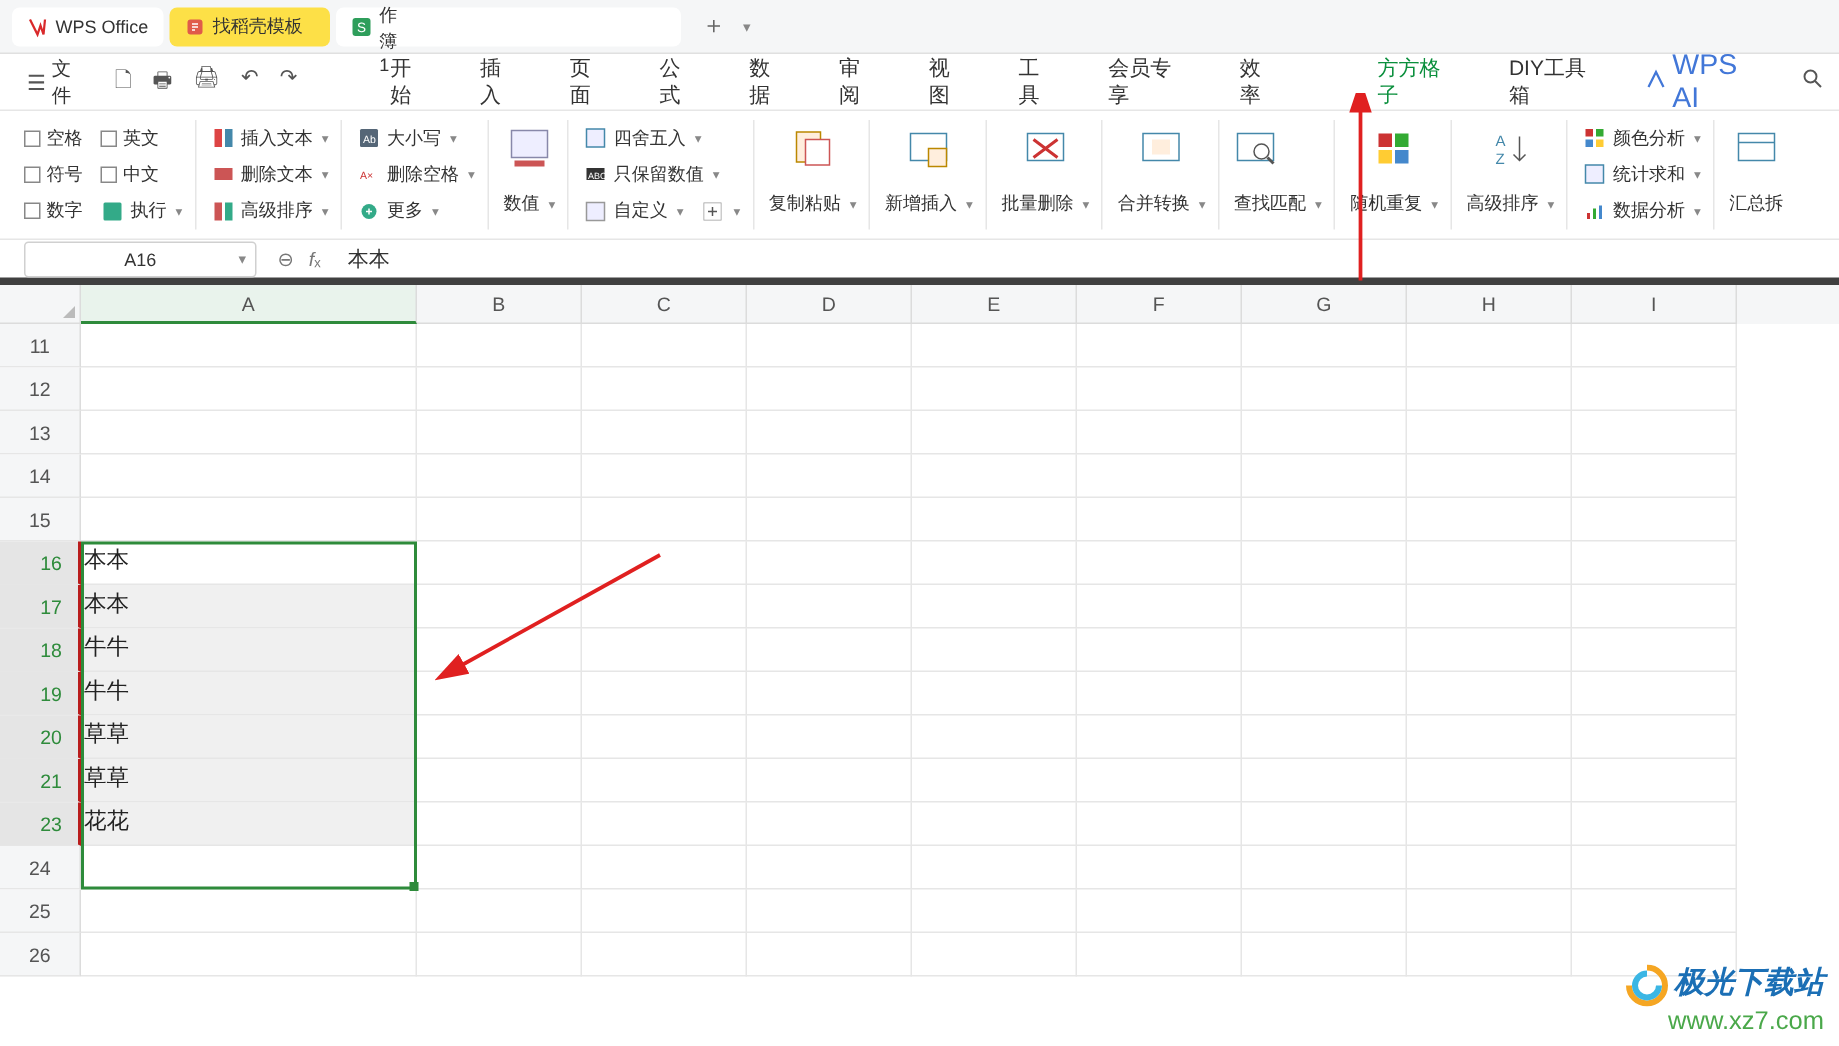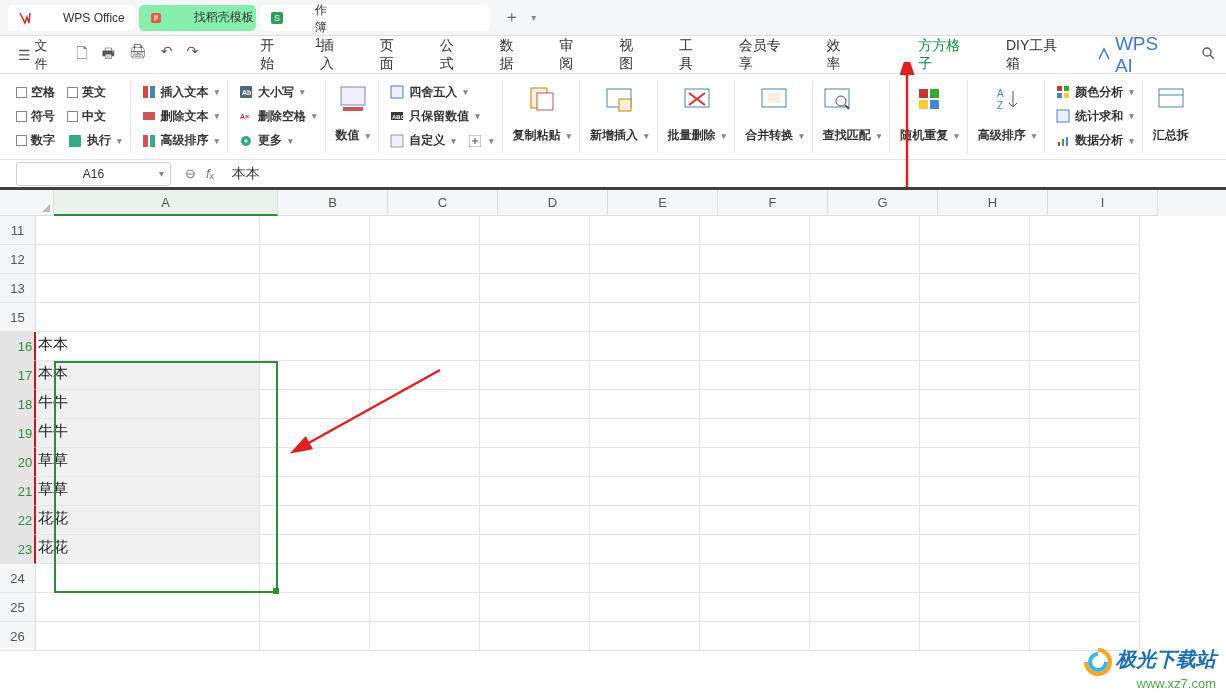--- a/index.html
+++ b/index.html
@@ -1,22 +1,22 @@
 <!DOCTYPE html>
 <html><head>
 <meta charset="utf-8">
 <style>
 * { margin: 0; padding: 0; box-sizing: border-box; font-family: "Microsoft YaHei", Arial, sans-serif; }
 body { background: #fff; width: 1226px; height: 697px; overflow: hidden; position: relative; }
 
 
 .titlebar { height: 36px; background: #f5f6f7; display: flex; align-items: center; padding: 0 8px; border-bottom: 1px solid #e0e0e0; }
-.tab { display: flex; align-items: center; height: 26px; padding: 0 10px; margin-right: 4px; border-radius: 5px; font-size: 12px; color: #333; cursor: pointer; gap: 26px; }
+.tab { display: flex; align-items: center; height: 26px; padding: 0 10px; margin-right: 4px; border-radius: 5px; font-size: 12px; color: #333; cursor: pointer; }
 .tab.home { background: #fff; }
-.tab.doc { background: #86efac; padding-right: 2px; }
+.tab.doc { background: #fde047; padding-right: 18px; }
 .tab.active { background: #fff; }
 .tab-icon { width: 14px; height: 14px; margin-right: 5px; display: inline-flex; align-items: center; justify-content: center; }
 .tab-dot { width: 5px; height: 5px; border-radius: 50%; background: #888; margin-left: 180px; }
 .add-tab { width: 24px; height: 24px; display:flex; align-items:center; justify-content:center; color:#666; font-size:16px; margin-left:6px; cursor:pointer;}
 .tab-dd { width:20px; color:#888; font-size:10px; text-align:center; cursor:pointer;}
 
 
 .quickbar { height: 38px; display:flex; align-items:center; padding: 0 10px; border-bottom: 1px solid #e6e6e6;}
 .file-btn { display:flex; align-items:center; font-size:13px; color:#333; padding:4px 8px; cursor:pointer;}
 .menu-icon { font-size: 14px; color:#555; margin-right:4px;}
@@ -26,63 +26,63 @@
 .menutabs .mt { cursor:pointer; padding: 4px 2px;}
 .menutabs .mt.active { color: #0a8f3c; margin-left: 32px; }
 .right-tools { margin-left: 24px; display:flex; align-items:center; gap:20px; font-size:19px;}
 .wps-ai { color:#4277d8; display:flex; align-items:center; gap:4px;}
 .search-ic { color:#555;}
 
 
 .ribbon { height: 86px; background:#fff; border-bottom:1px solid #e6e6e6; display:flex; padding: 6px 8px; gap: 2px;}
 .rgroup { display:flex; flex-direction:column; padding: 0 8px; border-right:1px solid #e6e6e6; justify-content: space-around;}
 .rgroup:last-child { border-right:none;}
-.ritem { display:flex; align-items:center; gap:4px; font-size:12px; color:#333; cursor:pointer; height:24px;font-weight:bold;}
+.ritem { display:flex; align-items:center; gap:4px; font-size:12px; color:#333; cursor:pointer; height:24px;}
 .ritem .cb { width:11px; height:11px; border:1px solid #888; display:inline-block;}
 .ritem .ricon { width:16px; height:16px; display:inline-flex; align-items:center; justify-content:center;}
 .dd { font-size:9px; color:#888; margin-left:2px;}
 .big-icon { width:28px; height:28px; }
 
 
-.fxbar { height: 30px; display:flex; align-items:center; border-bottom:3px solid #404040;}
+.fxbar { height: 30px; display:flex; align-items:center; border-bottom:5px solid #404040;}
 .namebox { width: 155px; height:24px; margin-left: 16px; border:1px solid #d0d0d0; border-radius:3px; display:flex; align-items:center; justify-content:center; font-size:12px; color:#333; position:relative;}
 .namebox .cbdd { position:absolute; right:6px; color:#888; font-size:10px;}
 .fxicons { display:flex; gap:10px; margin: 0 14px; color:#777; font-size:13px;}
 .fxinput { flex:1; font-size:14px; color:#333; padding-left:4px;}
 
 
 .sheet { position:relative; height: 500px; overflow:hidden;}
 .colhdr { display:flex; height:26px; margin-left:54px; background:#f5f6f7;}
 .colhdr .ch { border-right:1px solid #dcdcdc; border-bottom:1px solid #dcdcdc; text-align:center; font-size:13px; color:#555; line-height:26px;}
 .ch.A { width: 224px; background:#e9f3ec; border-bottom:2px solid #2e8b3b;}
 .ch.std { width: 110px;}
 .corner { position:absolute; left:0; top:0; width:54px; height:26px; background:#f5f6f7; border-right:1px solid #dcdcdc; border-bottom:1px solid #dcdcdc;}
 .corner::after { content:''; position:absolute; right:3px; bottom:3px; width:0; height:0; border-left:8px solid transparent; border-bottom:8px solid #bbb;}
 
 .rows { position:absolute; left:0; top:26px;}
 .row { display:flex; height:29px;}
-.rh { width:36px; text-align:center; font-size:13px; color:#555; line-height:29px; background:#f5f6f7; border-right:1px solid #dcdcdc; border-bottom:1px solid #e6e6e6;}
+.rh { width:54px; text-align:center; font-size:13px; color:#555; line-height:29px; background:#f5f6f7; border-right:1px solid #dcdcdc; border-bottom:1px solid #e6e6e6;}
 .rh.sel { background:#e5e5e5; border-right:2px solid #b91c1c; color:#2e8b3b;padding-left:16px;}
 .cell { border-right:1px solid #e6e6e6; border-bottom:1px solid #e6e6e6; font-size:15px; padding: 3px 2px 0 2px; color:#222;}
 .cell.A { width:224px;}
 .cell.std { width:110px;}
 .cell.sel { background: #f0f0f0;}
 
 
 .selbox { position:absolute; left:54px; top: 171px; width:224px; height: 232px; border:2px solid #2e8b3b; pointer-events:none;}
 .selbox::after { content:''; position:absolute; right:-3px; bottom:-3px; width:6px; height:6px; background:#2e8b3b;}
 
 
 .arrow-red-up { position:absolute; pointer-events:none;}
 .arrow-red-diag { position:absolute; pointer-events:none;}
 
 
 .watermark { position:absolute; right:10px; bottom:6px; text-align:right;}
 .watermark .brand { font-size:20px; color:#1b6fb5; font-weight:bold; font-style:italic;}
-.watermark .url { font-size:13px; color:#4aa84a; }
+.watermark .url { font-size:17px; color:#4aa84a; }
 .wm-swirl { display:inline-block; width:28px; height:28px; vertical-align:middle;}
 
 </style>
 </head>
 <body>
 
 <div class="titlebar">
   <div class="tab home">
     <span class="tab-icon">
       <svg width="14" height="14">
@@ -474,20 +474,32 @@
         <div class="cell std"></div>
         <div class="cell std"></div>
         <div class="cell std"></div>
         <div class="cell std"></div>
         <div class="cell std"></div>
         <div class="cell std"></div>
         <div class="cell std"></div>
         <div class="cell std"></div>
       </div>
       <div class="row">
+        <div class="rh">14</div>
+        <div class="cell A"></div>
+        <div class="cell std"></div>
+        <div class="cell std"></div>
+        <div class="cell std"></div>
+        <div class="cell std"></div>
+        <div class="cell std"></div>
+        <div class="cell std"></div>
+        <div class="cell std"></div>
+        <div class="cell std"></div>
+      </div>
+      <div class="row">
         <div class="rh">15</div>
         <div class="cell A"></div>
         <div class="cell std"></div>
         <div class="cell std"></div>
         <div class="cell std"></div>
         <div class="cell std"></div>
         <div class="cell std"></div>
         <div class="cell std"></div>
         <div class="cell std"></div>
         <div class="cell std"></div>
@@ -548,32 +560,20 @@
         <div class="cell std"></div>
         <div class="cell std"></div>
         <div class="cell std"></div>
         <div class="cell std"></div>
         <div class="cell std"></div>
         <div class="cell std"></div>
       </div>
       <div class="row">
         <div class="rh sel">21</div>
         <div class="cell A sel">草草</div>
-        <div class="cell std"></div>
-        <div class="cell std"></div>
-        <div class="cell std"></div>
-        <div class="cell std"></div>
-        <div class="cell std"></div>
-        <div class="cell std"></div>
-        <div class="cell std"></div>
-        <div class="cell std"></div>
-      </div>
-      <div class="row">
-        <div class="rh sel">22</div>
-        <div class="cell A sel">花花</div>
         <div class="cell std"></div>
         <div class="cell std"></div>
         <div class="cell std"></div>
         <div class="cell std"></div>
         <div class="cell std"></div>
         <div class="cell std"></div>
         <div class="cell std"></div>
         <div class="cell std"></div>
       </div>
       <div class="row">

